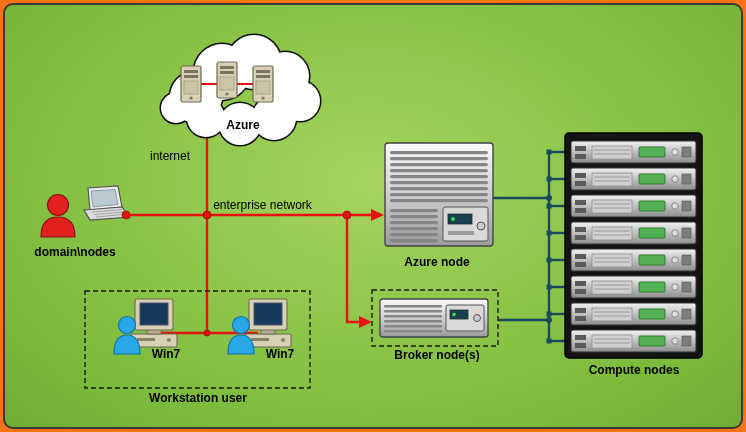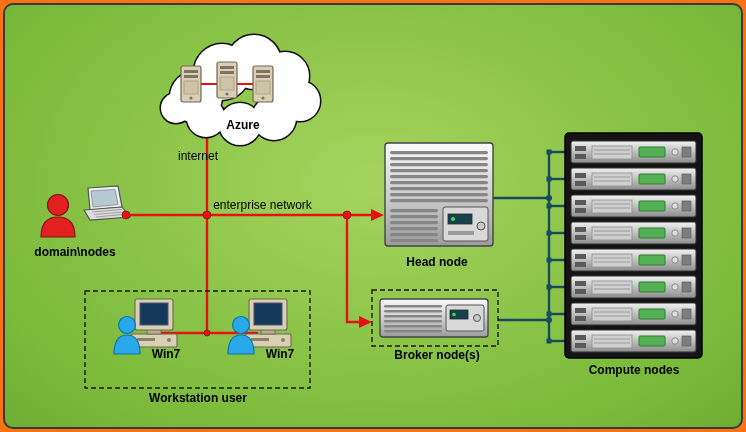--- a/index.html
+++ b/index.html
@@ -207,22 +207,22 @@
 
     <g fill="#e81111" stroke="#8a0f0f" stroke-width="0.8">
       <circle cx="126" cy="215" r="4"></circle>
       <circle cx="207" cy="215" r="4"></circle>
       <circle cx="347" cy="215" r="4"></circle>
       <circle cx="207" cy="333" r="3"></circle>
     </g>
   </svg>
 
   <div class="label bold" style="left:203px;top:118px;width:80px">Azure</div>
-  <div class="label" style="left:158px;top:149px;width:80px">internet</div>
+  <div class="label" style="left:130px;top:149px;width:80px">internet</div>
   <div class="label" style="left:200px;top:198px;width:125px">enterprise network</div>
   <div class="label bold" style="left:15px;top:245px;width:120px">domain\nodes</div>
   <div class="label bold" style="left:136px;top:347px;width:60px">Win7</div>
   <div class="label bold" style="left:250px;top:347px;width:60px">Win7</div>
   <div class="label bold" style="left:98px;top:391px;width:200px">Workstation user</div>
-  <div class="label bold" style="left:377px;top:255px;width:120px">Head node</div>
+  <div class="label bold" style="left:377px;top:255px;width:120px">Azure node</div>
   <div class="label bold" style="left:559px;top:363px;width:150px">Compute nodes</div>
   <div class="label bold" style="left:362px;top:348px;width:150px">Broker node(s)</div>
 </div>
 
 </body></html>

